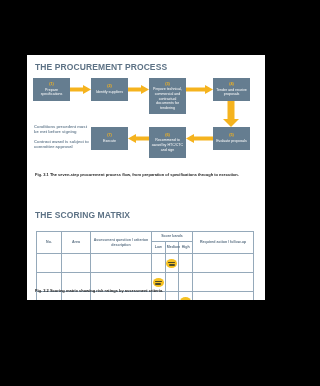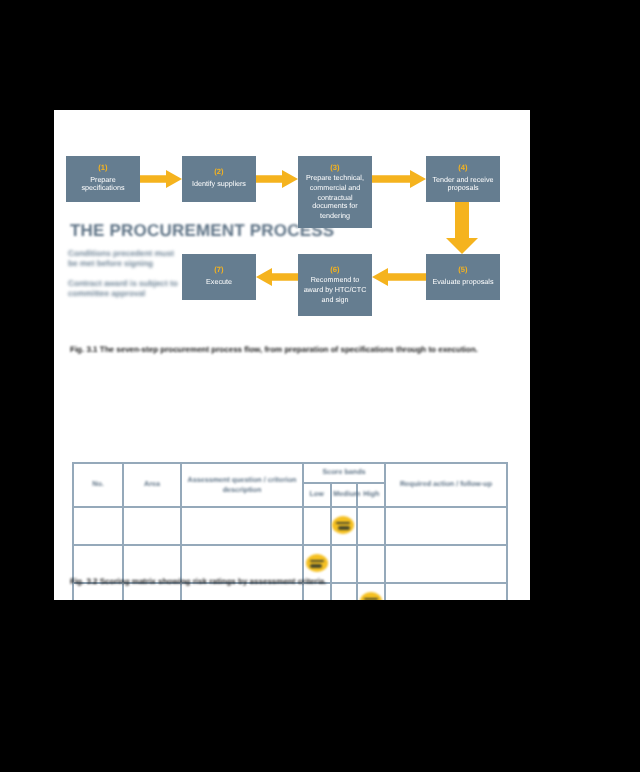--- a/index.html
+++ b/index.html
@@ -26,21 +26,20 @@
 
   
   .section-title {
     position: absolute;
     color: #5d7285;
     font-weight: bold;
     font-size: 8.5px;
     letter-spacing: .1px;
     white-space: nowrap;
     filter: blur(0.55px);
-    margin-top: 48px;
     -webkit-font-smoothing: none;
   }
   #title-flow { left: 8px; top: 7px; }
   #title-table { left: 8px; top: 155px; }
 
   
   .flow { position: absolute; left: 0; top: 0; width: 238px; height: 115px; }
   .node {
     position: absolute;
     background: #657d90;
@@ -252,20 +251,21 @@
           <path d="M21 2.6 H8 V0 L0 4.5 L8 9 V6.4 H21 Z" fill="#f5b31e"></path>
         </svg>
     </div>
   </div>
 
   <div class="sidenote" id="note1">Conditions precedent must be met before signing</div>
   <div class="sidenote" id="note2">Contract award is subject to committee approval</div>
 
   <div class="caption" id="cap1">Fig. 3.1 The seven-step procurement process flow, from preparation of specifications through to execution.</div>
 
+  <div class="section-title" id="title-table">THE SCORING MATRIX</div>
 
   <div id="tbl-wrap">
     <table class="matrix">
       <thead>
         <tr class="hdr-row1">
           <th class="col-ref" rowspan="2">No.</th>
           <th class="col-area" rowspan="2">Area</th>
           <th class="col-desc" rowspan="2">Assessment question / criterion description</th>
           <th colspan="3">Score bands</th>
           <th class="col-last" rowspan="2">Required action / follow-up</th>

